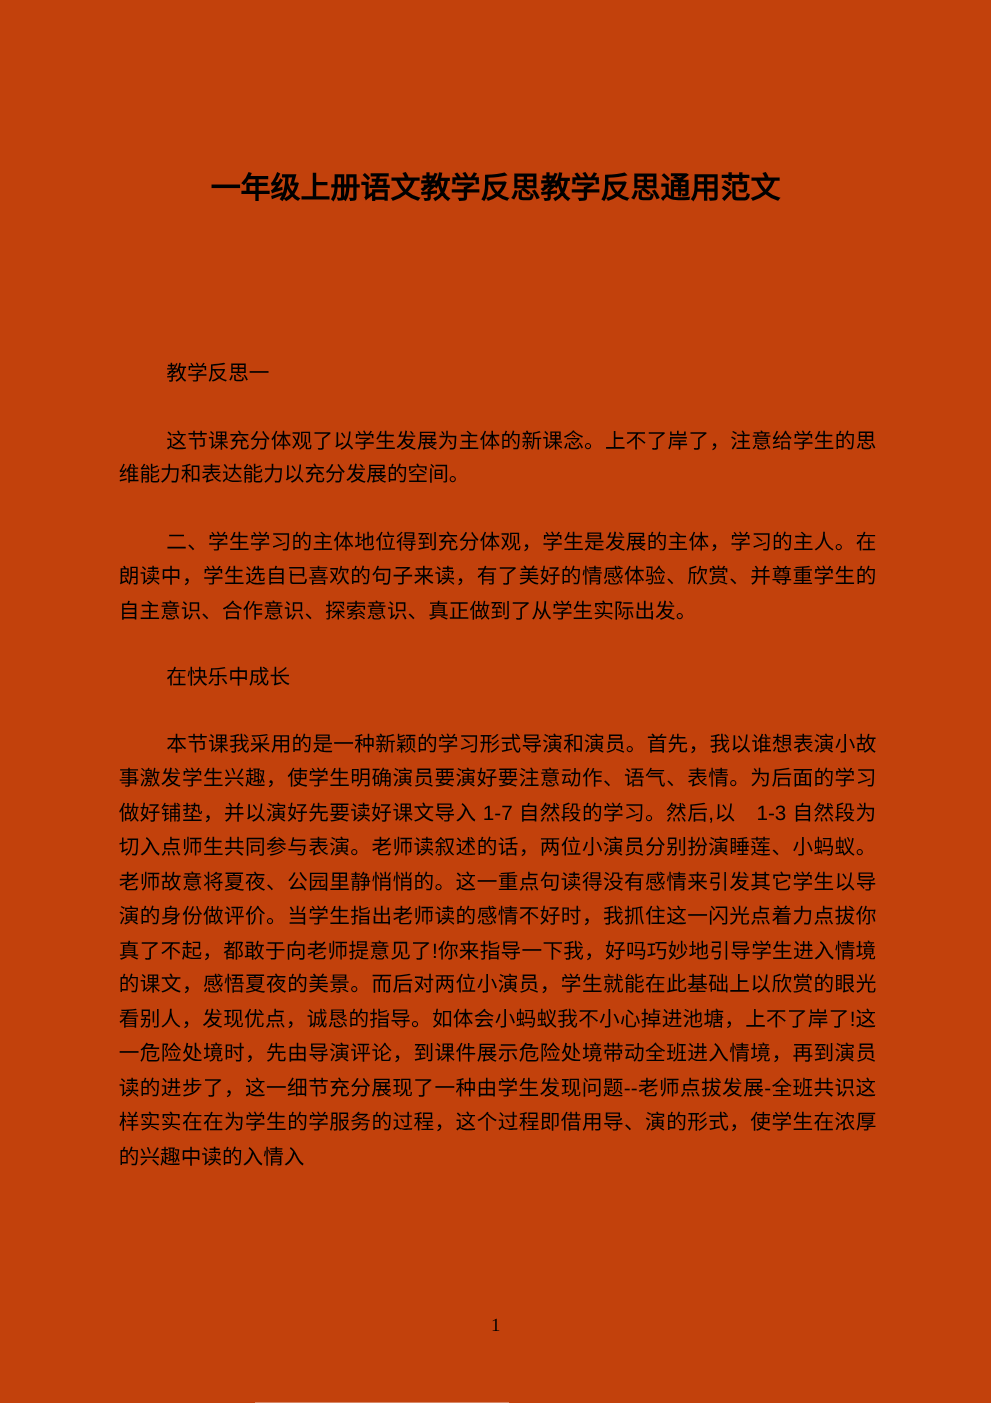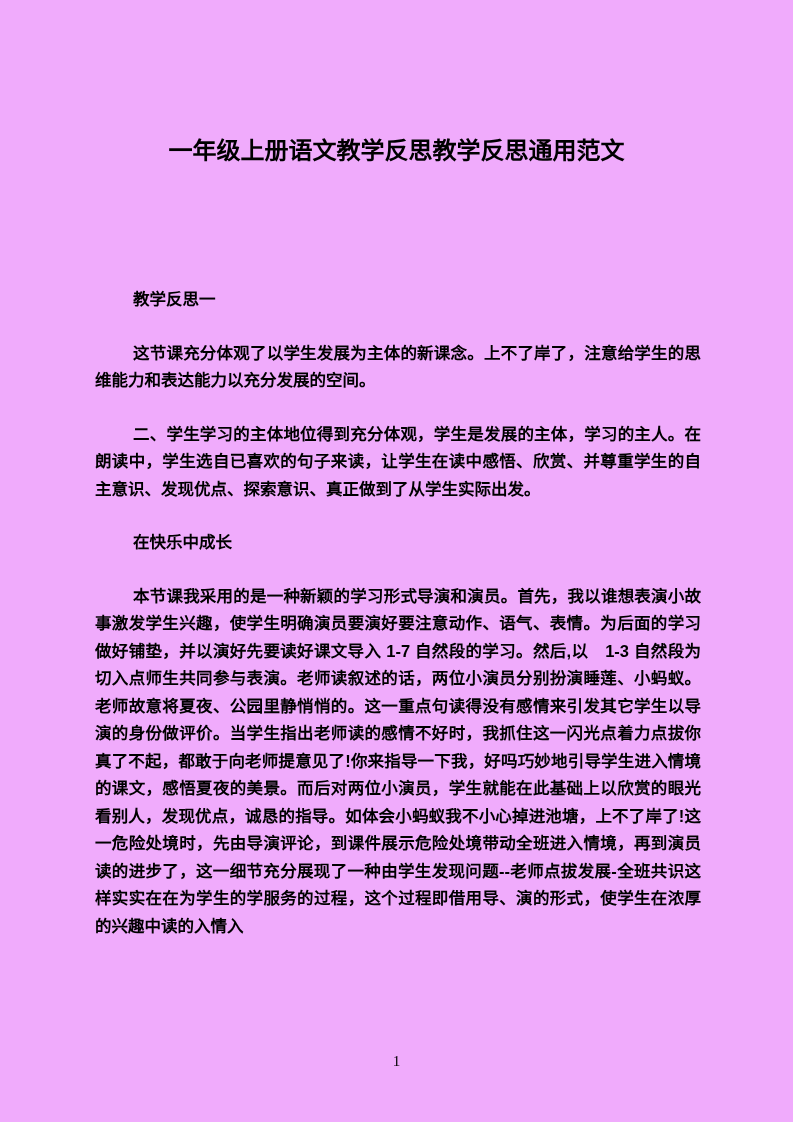--- a/index.html
+++ b/index.html
@@ -11,33 +11,32 @@
     height: 1122px;
     background: #ffffff;
     color: #000000;
     font-family: "Liberation Sans", "DejaVu Sans", sans-serif;
     overflow: hidden;
     position: relative;
   }
   .page {
     position: absolute;
     inset: 0;
-    background: #f0abfc;
+    background: #c2410c;
   }
   .doc-title {
     margin: 134px 0 0 0;
     text-align: center;
     font-size: 24px;
     font-weight: bold;
     line-height: 34px;
     letter-spacing: 0px;
   }
   .content {
     margin: 118px 92px 16px 95px;
-    font-weight: bold;
   }
   p.para {
     margin: 0 0 26px 0;
     font-size: 16.5px;
     line-height: 27.5px;
     text-align: justify;
     text-justify: inter-ideograph;
     text-indent: 38px;
     word-break: break-all;
   }
@@ -56,20 +55,20 @@
 <body>
 
 <div class="page">
 
   <h1 class="doc-title">一年级上册语文教学反思教学反思通用范文</h1>
 
   <div class="content">
 
   <p class="para">教学反思一</p>
       <p class="para">这节课充分体观了以学生发展为主体的新课念。上不了岸了，注意给学生的思维能力和表达能力以充分发展的空间。</p>
-      <p class="para">二、学生学习的主体地位得到充分体观，学生是发展的主体，学习的主人。在朗读中，学生选自已喜欢的句子来读，让学生在读中感悟、欣赏、并尊重学生的自主意识、发现优点、探索意识、真正做到了从学生实际出发。</p>
+      <p class="para">二、学生学习的主体地位得到充分体观，学生是发展的主体，学习的主人。在朗读中，学生选自已喜欢的句子来读，有了美好的情感体验、欣赏、并尊重学生的自主意识、合作意识、探索意识、真正做到了从学生实际出发。</p>
       <p class="para">在快乐中成长</p>
       <p class="para">本节课我采用的是一种新颖的学习形式导演和演员。首先，我以谁想表演小故事激发学生兴趣，使学生明确演员要演好要注意动作、语气、表情。为后面的学习做好铺垫，并以演好先要读好课文导入 1-7 自然段的学习。然后,以　1-3 自然段为切入点师生共同参与表演。老师读叙述的话，两位小演员分别扮演睡莲、小蚂蚁。老师故意将夏夜、公园里静悄悄的。这一重点句读得没有感情来引发其它学生以导演的身份做评价。当学生指出老师读的感情不好时，我抓住这一闪光点着力点拔你真了不起，都敢于向老师提意见了!你来指导一下我，好吗巧妙地引导学生进入情境的课文，感悟夏夜的美景。而后对两位小演员，学生就能在此基础上以欣赏的眼光看别人，发现优点，诚恳的指导。如体会小蚂蚁我不小心掉进池塘，上不了岸了!这一危险处境时，先由导演评论，到课件展示危险处境带动全班进入情境，再到演员读的进步了，这一细节充分展现了一种由学生发现问题--老师点拔发展-全班共识这样实实在在为学生的学服务的过程，这个过程即借用导、演的形式，使学生在浓厚的兴趣中读的入情入</p>
     </div>
 
   <div class="page-footer">1</div>
 
 </div>
 
 </body></html>

